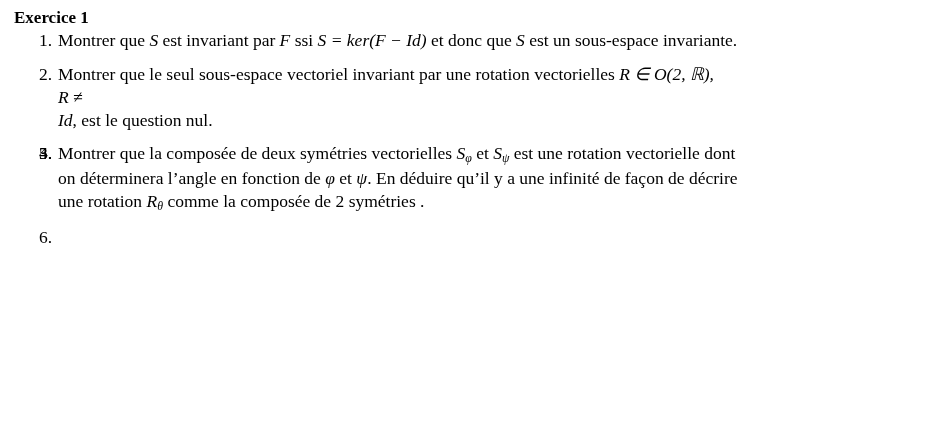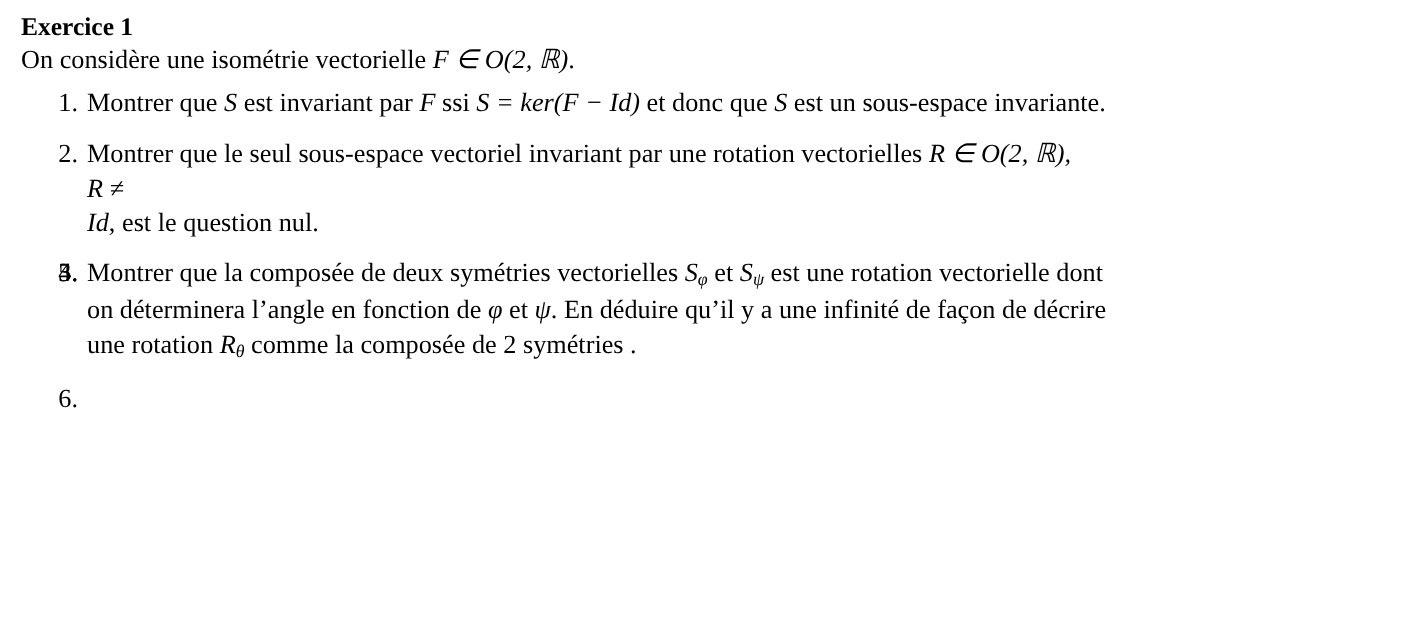--- a/index.html
+++ b/index.html
@@ -67,21 +67,20 @@
   }
   .nowrap { white-space: nowrap; }
 </style>
 </head>
 <body>
 
 <div class="page">
 
   <div class="ex-title">Exercice 1</div>
 
-  <div class="intro"><span>On considère une isométrie vectorielle </span><span class="math">F ∈ O(2, ℝ)</span><span>.</span></div>
 
   <ol class="items">
 
     <li>
       <span class="num">1.</span>
       <span><span>Montrer que </span><span class="math">S</span><span> est invariant par </span><span class="math">F</span><span> ssi </span><span class="math nowrap">S = ker(F − Id)</span><span> et donc que </span><span class="math">S</span><span> est un sous-espace invariante.</span></span>
     </li>
 
     <li>
       <span class="num">2.</span>

